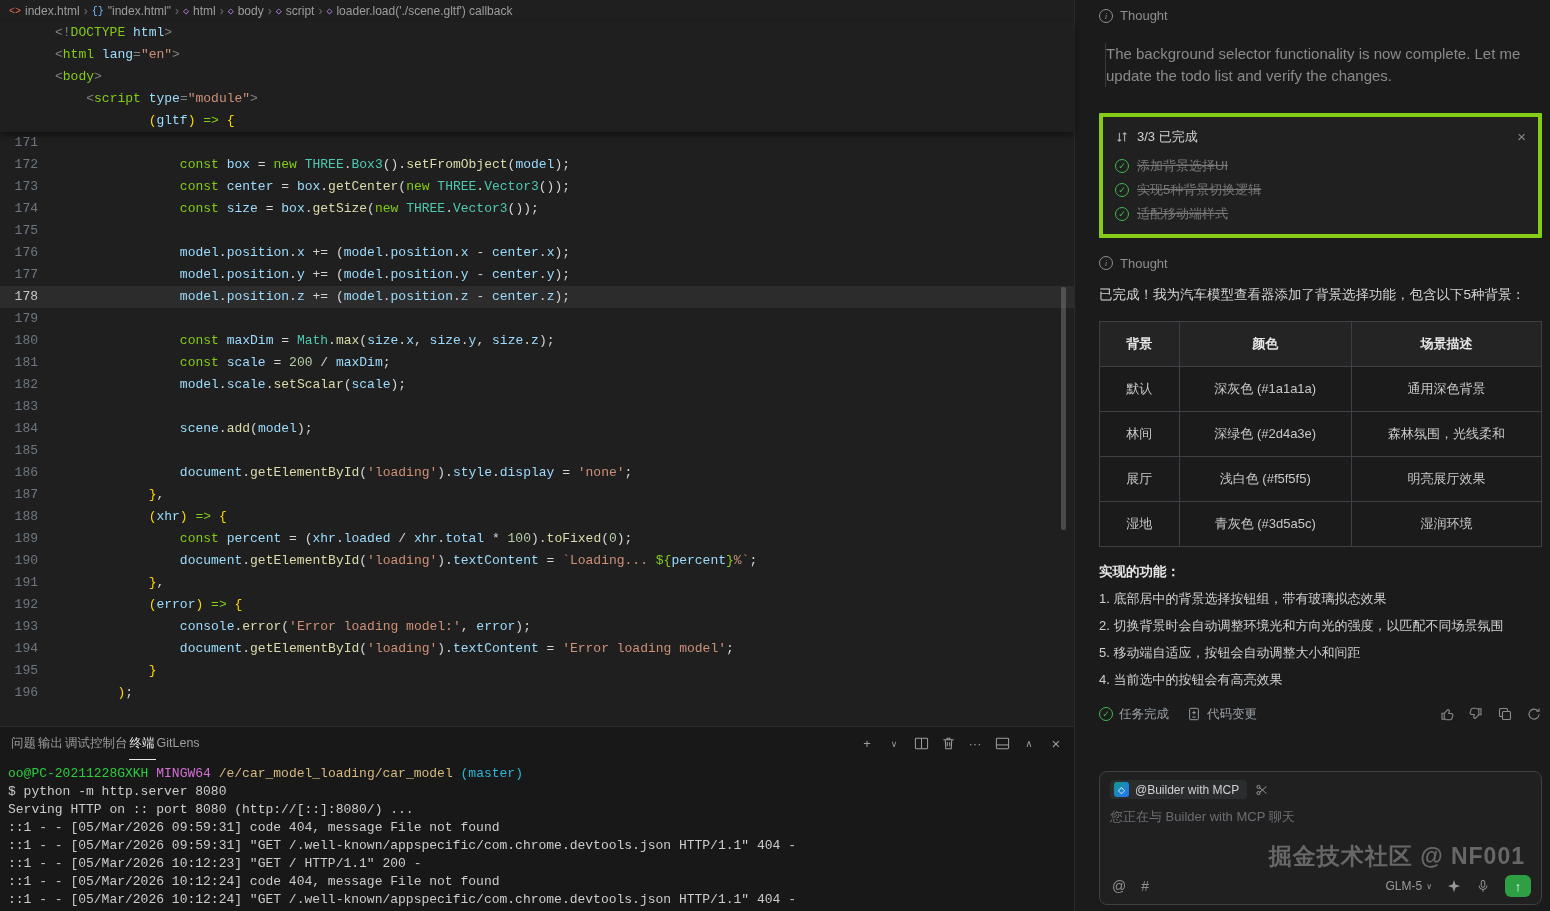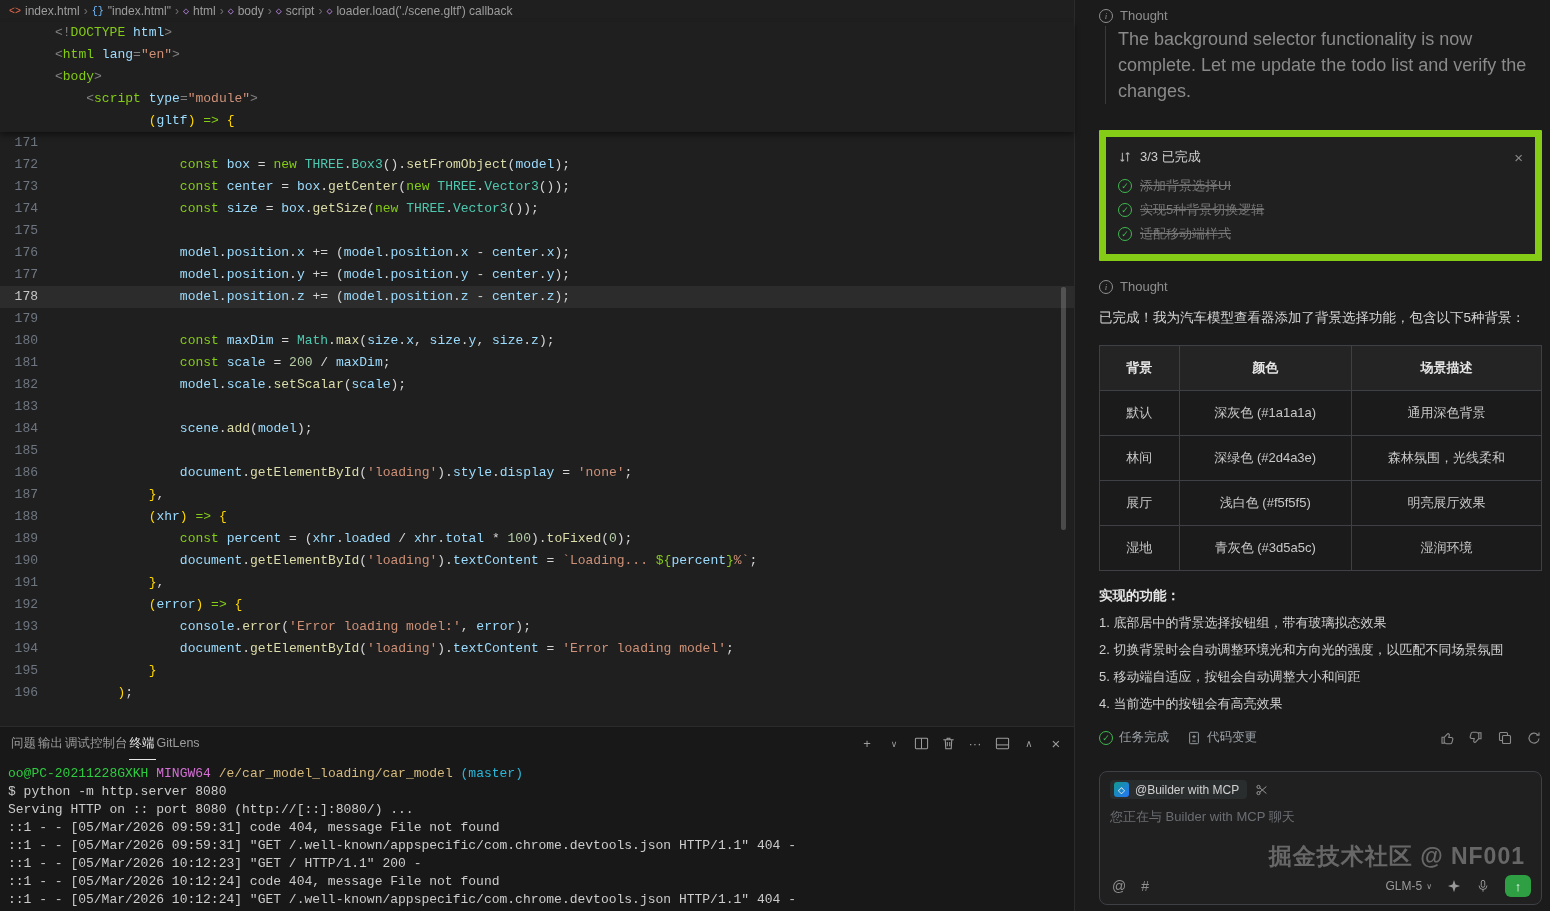--- a/index.html
+++ b/index.html
@@ -56,24 +56,24 @@
     font-size:13px; line-height:18px; color:#cccccc; overflow:hidden; }
   .tl { white-space:pre; }
 
   
   .right-pane { flex:1; background:#1b1b1b; display:flex; flex-direction:column;
     padding:8px 8px 6px 24px; overflow:hidden; }
   .thought { display:flex; align-items:center; gap:7px; color:#8f8f8f; font-size:13px; }
   .thought-ico { width:14px; height:14px; border:1px solid #8f8f8f; border-radius:50%;
     display:inline-flex; align-items:center; justify-content:center; font-size:9px;
     font-style:italic; font-family:"Liberation Serif", serif; flex:0 0 14px; }
-  .thought-body { color:#8a8a8a; font-size:18px; line-height:1.45; margin:3px 0 0 6px;
-    padding-left:12px; border-left:1px solid #3a3a3a; max-width:435px; }
-
-  .todo-card { border:7px solid #84cc16; border-radius:1px; margin-top:26px; padding:8px 12px;
+  .thought-body { color:#8a8a8a; font-size:15px; line-height:1.45; margin:20px 0 0 6px;
+    border-left:1px solid #3a3a3a; max-width:435px; }
+
+  .todo-card { border:4px solid #84cc16; border-radius:1px; margin-top:26px; padding:8px 12px;
     background:#202020; }
   .todo-head { display:flex; align-items:center; gap:8px; color:#d0d0d0; font-size:13px; padding:3px 0 8px; }
   .todo-head svg { stroke:#b0b0b0; fill:none; stroke-width:1.2; }
   .todo-close { margin-left:auto; color:#8a8a8a; cursor:pointer; font-size:15px; line-height:1; }
   .todo-item { display:flex; align-items:center; gap:8px; padding:3px 0; color:#7a7a7a; font-size:13px; }
   .todo-item .label { text-decoration:line-through; }
   .check-ico { width:14px; height:14px; border-radius:50%; border:1px solid #3fb950; color:#3fb950;
     display:inline-flex; align-items:center; justify-content:center; font-size:9px; flex:0 0 14px; }
 
   .thought2 { margin-top:18px; }

